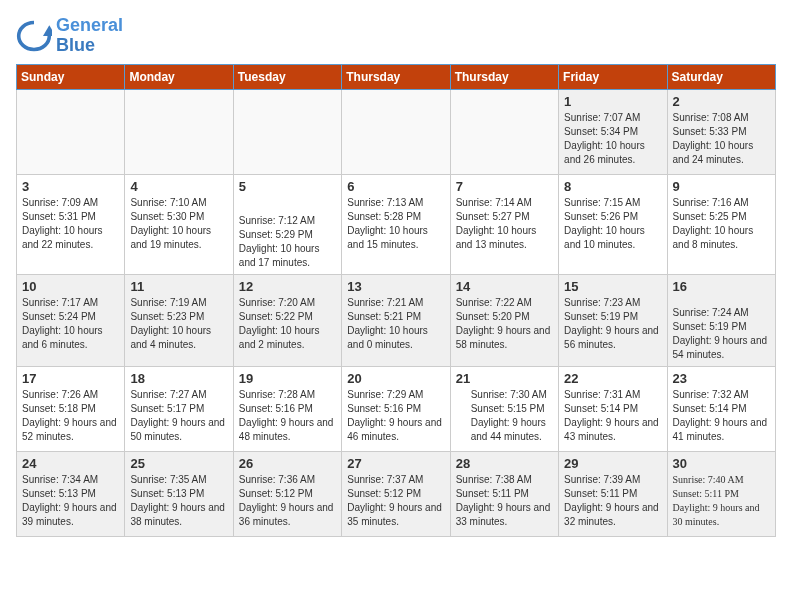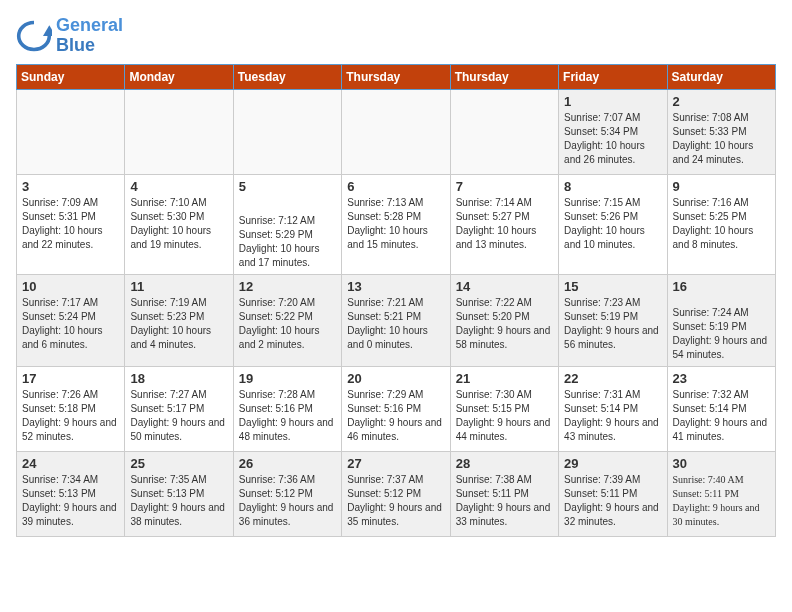--- a/index.html
+++ b/index.html
@@ -235,21 +235,21 @@
 Daylight: 9 hours and 48 minutes.</div>
         </td>
         <td>
           <span class="day-num">20</span>
           <div class="day-info" style="white-space: pre-line;">Sunrise: 7:29 AM
 Sunset: 5:16 PM
 Daylight: 9 hours and 46 minutes.</div>
         </td>
         <td>
           <span class="day-num">21</span>
-          <div class="day-info" style="white-space: pre-line;">Sunrise: 7:30 AM
+          <div class="day-info" style="white-space: pre-line; margin-left: 15px;">Sunrise: 7:30 AM
 Sunset: 5:15 PM
 Daylight: 9 hours and 44 minutes.</div>
         </td>
         <td>
           <span class="day-num">22</span>
           <div class="day-info" style="white-space: pre-line;">Sunrise: 7:31 AM
 Sunset: 5:14 PM
 Daylight: 9 hours and 43 minutes.</div>
         </td>
         <td>

